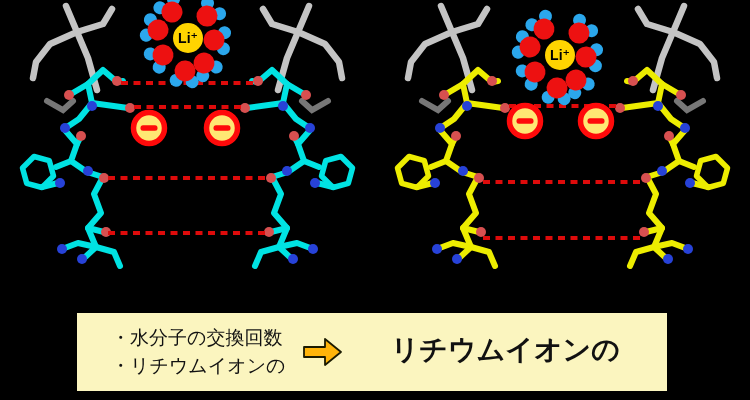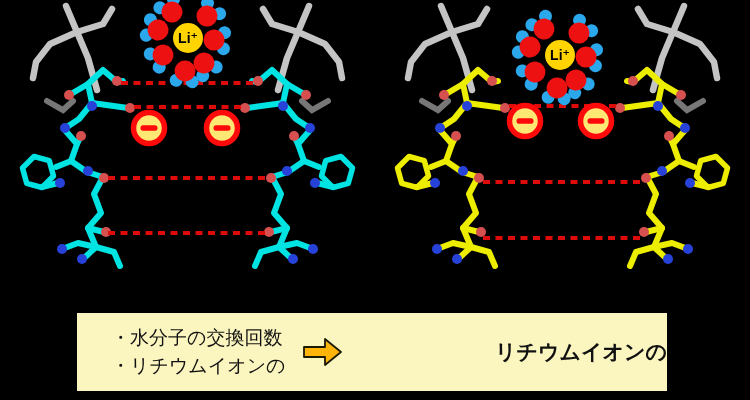--- a/index.html
+++ b/index.html
@@ -15,21 +15,21 @@
   .hbond{stroke:var(--hbond_red);stroke-width:4;stroke-dasharray:7 5.5;}
   .wo{fill:var(--water_oxygen_red);} .wh{fill:var(--water_hydrogen_blue);}
   .liCirc{fill:var(--lithium_gold);}
   .liTxt{font-weight:bold;font-size:14px;fill:#000;text-anchor:middle;}
   .minusRing{fill:var(--minus_fill_yellow);stroke:var(--minus_ring_red);stroke-width:5.5;}
   .minusBar{fill:var(--minus_ring_red);}
   .callout{position:absolute;left:77px;top:313px;width:590px;height:78px;background:var(--callout_bg);
            display:flex;align-items:center;color:#111;}
   .bullets{margin-left:34px;font-size:19px;font-weight:400;line-height:1.45;white-space:nowrap;}
   .arrowWrap{margin-left:16px;flex:0 0 auto;display:flex;align-items:center;}
-  .conclusion{flex:1;text-align:right;font-size:21px;font-weight:800;line-height:1.35;white-space:nowrap;}
+  .conclusion{flex:1;text-align:center;font-size:28px;font-weight:800;line-height:1.35;white-space:nowrap;font-family:Liberation Mono, monospace;}
 </style>
 </head>
 <body>
 
 <div class="figure">
 
   <svg class="panel left" viewBox="0 0 375 305">
     <defs>
 
       <g id="mol-half">

